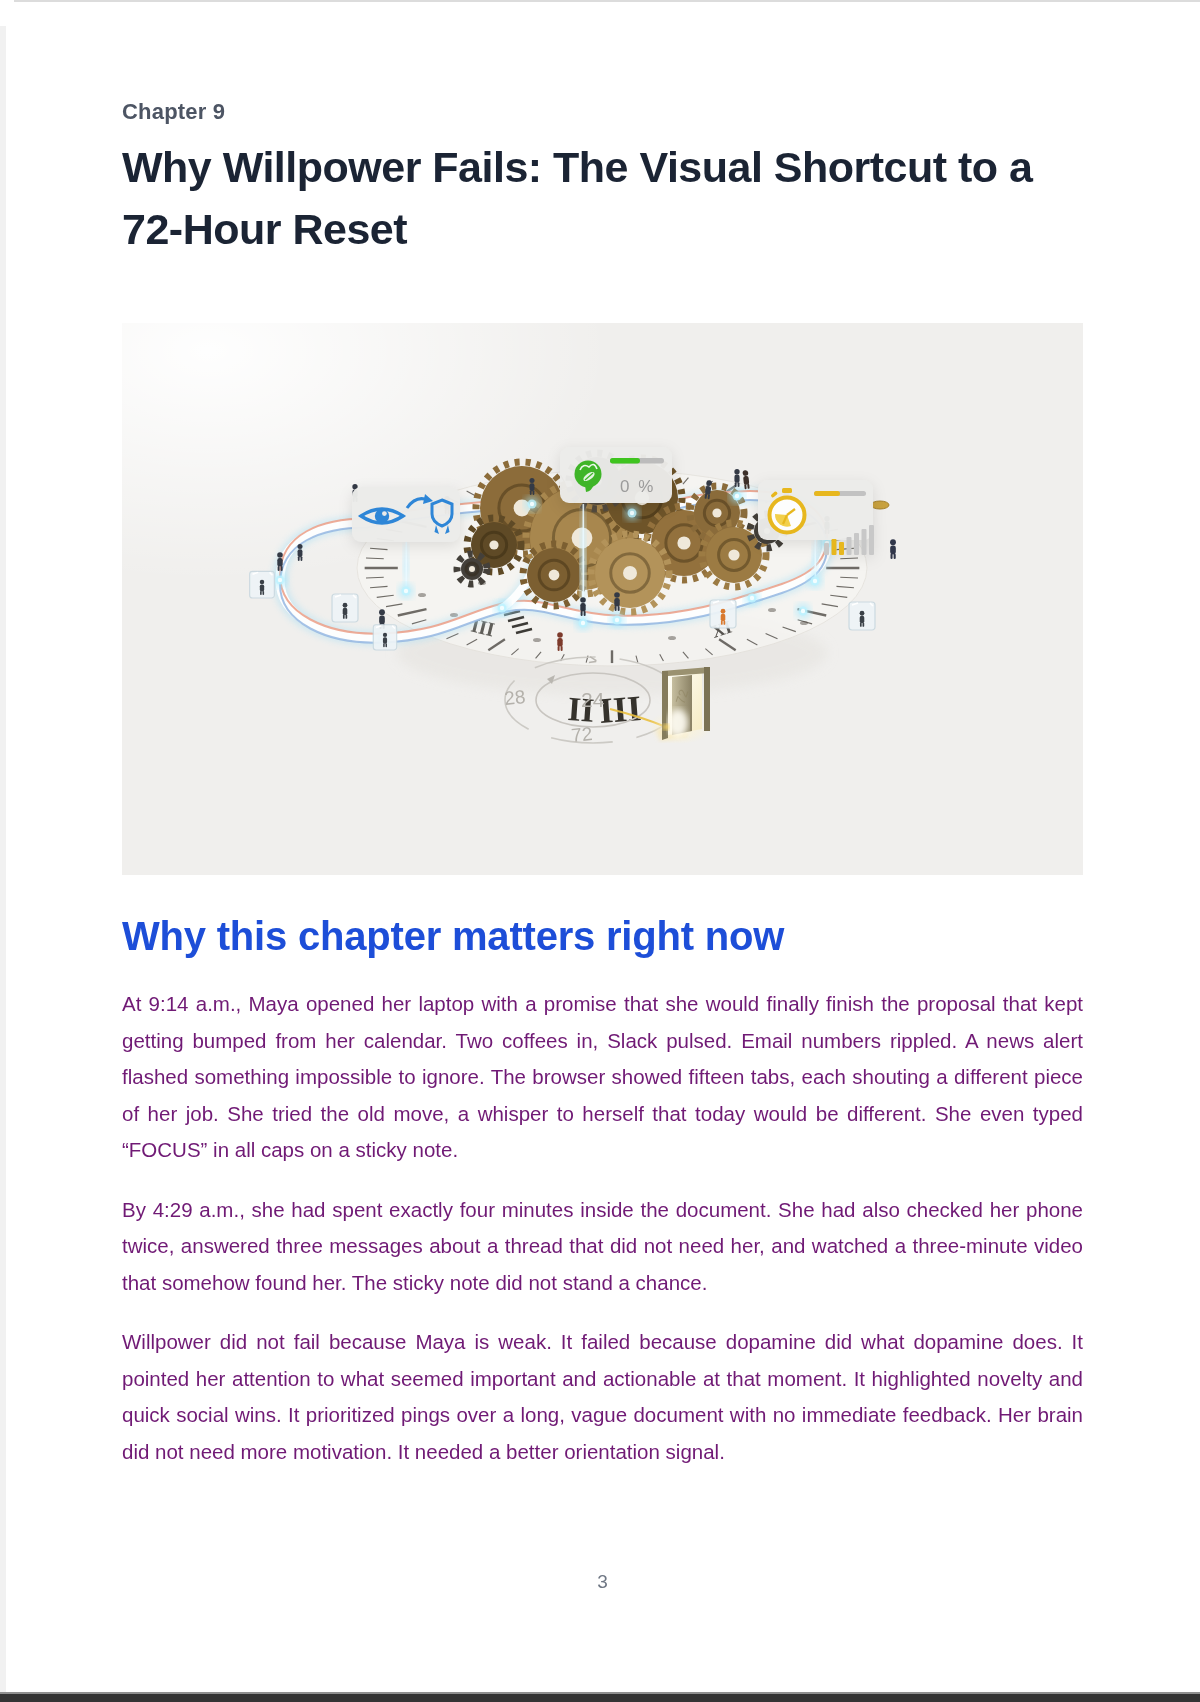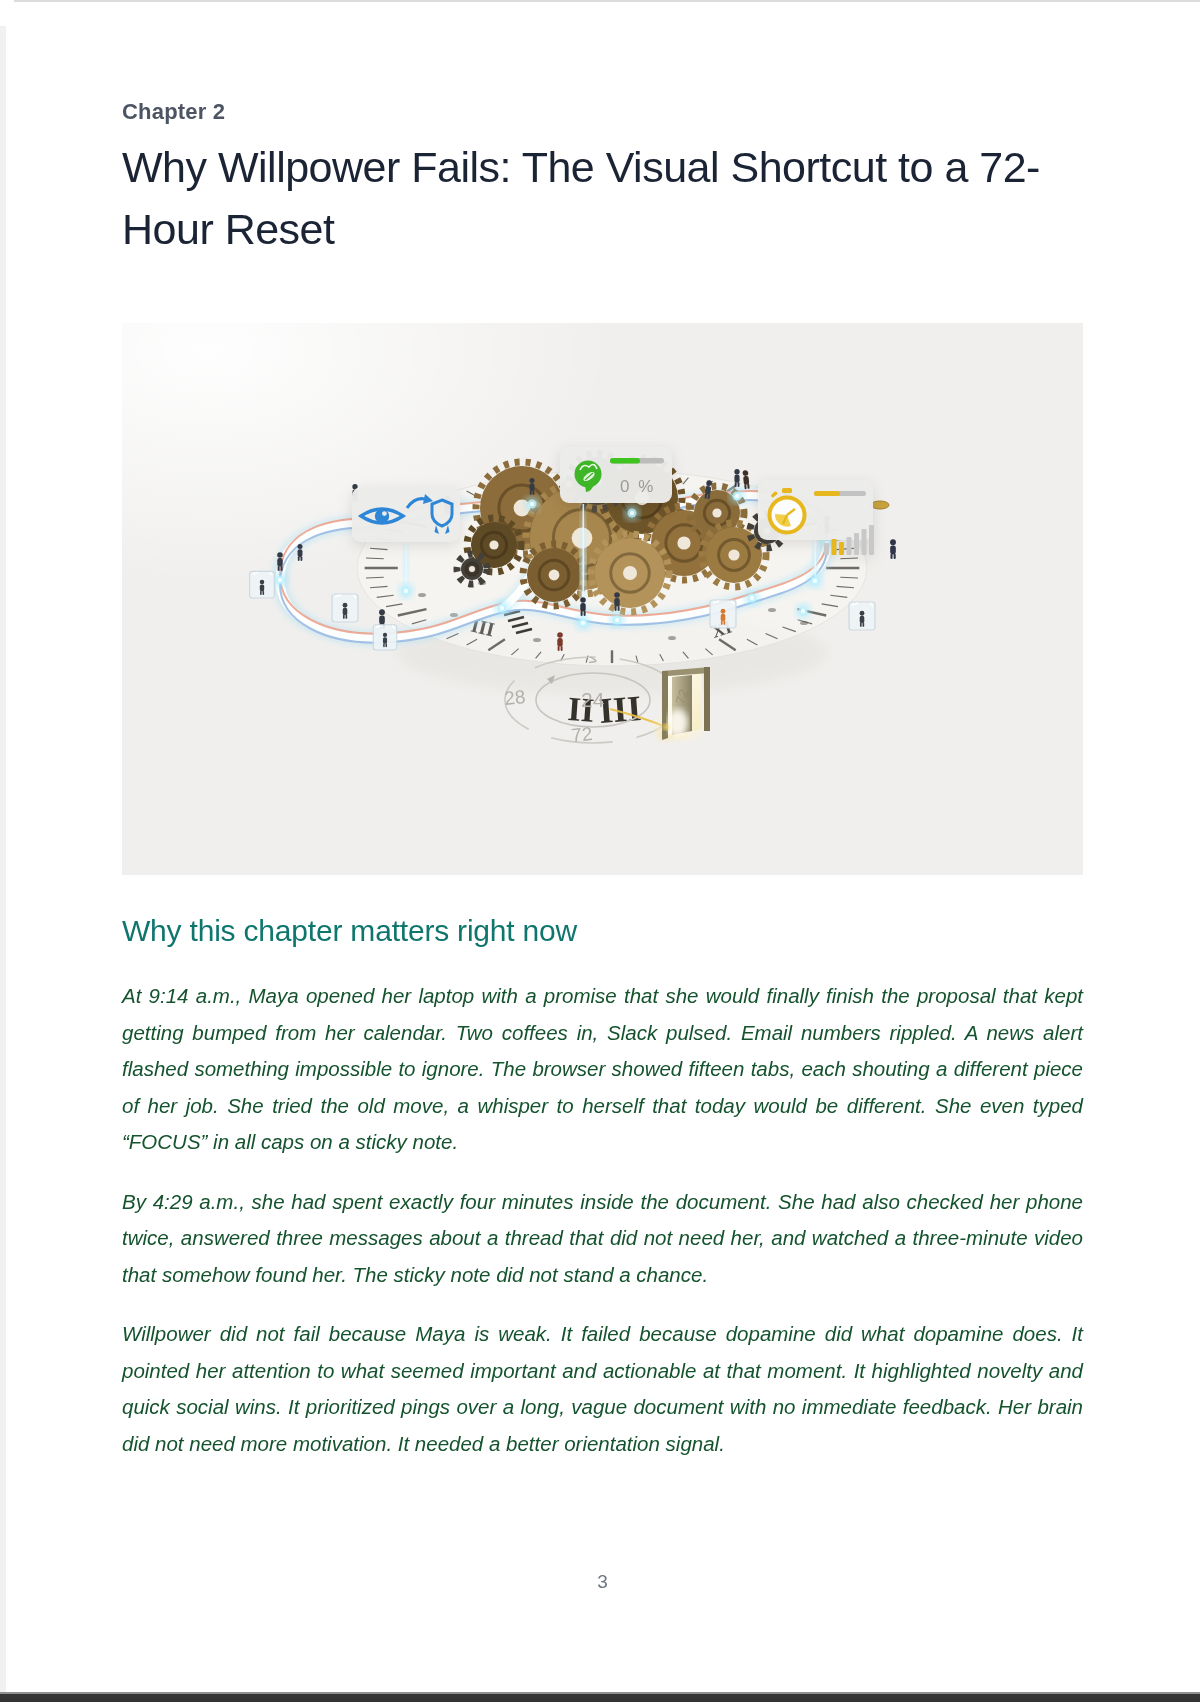--- a/index.html
+++ b/index.html
@@ -3,39 +3,39 @@
 <meta charset="utf-8">
 <style>
   html,body{margin:0;padding:0;background:#ffffff;}
   .page{position:relative;width:1200px;height:1702px;background:#ffffff;overflow:hidden;
         font-family:"Liberation Sans", sans-serif;}
   .top-edge{position:absolute;top:0;left:14px;right:0;height:2px;background:#dcdcdc;}
   .left-edge{position:absolute;top:26px;left:0;bottom:10px;width:6px;background:#f1f1f1;}
   .bottom-bar{position:absolute;left:0;right:0;bottom:0;height:8px;background:#343434;border-top:2px solid #909090;}
   .content{position:absolute;left:122px;top:0;width:961px;}
   .kicker{position:absolute;top:99px;left:0;font-size:22px;font-weight:700;color:#4d5564;letter-spacing:0.2px;}
-  .title{position:absolute;top:136px;left:0;width:100%;font-size:43px;line-height:62px;font-weight:400;
+  .title{position:absolute;top:136px;left:0;width:100%;font-size:43px;line-height:62px;font-weight:700;
          color:#1b2434;letter-spacing:-0.5px;}
   .hero{position:absolute;top:323px;left:0;margin:0;width:961px;height:552px;}
   .hero svg{display:block;}
-  .h2{position:absolute;top:914px;left:0;font-size:30px;font-weight:400;color:#0f766e;letter-spacing:-0.2px;}
+  .h2{position:absolute;top:914px;left:0;font-size:40px;font-weight:700;color:#1d4ed8;letter-spacing:-0.2px;}
   .paras{position:absolute;top:978px;left:0;width:961px;}
-  .paras p{margin:0 0 23px 0;font-size:20.5px;line-height:36.5px;color:#14532d;text-align:justify;font-style:italic;}
+  .paras p{margin:8px 0 23px 0;font-size:20.5px;line-height:36.5px;color:#701a75;text-align:justify;}
   .pagenum{position:absolute;top:1571px;left:0;width:961px;text-align:center;font-size:19px;color:#6f7784;}
   .serif{font-family:"Liberation Serif", serif;}
 </style>
 </head>
 <body>
 
 <div class="page">
   <div class="top-edge"></div>
   <div class="left-edge"></div>
 
   <div class="content">
-    <div class="kicker">Chapter 2</div>
+    <div class="kicker">Chapter 9</div>
     <h1 class="title" style="margin:0">Why Willpower Fails: The Visual Shortcut to a 72-Hour Reset</h1>
 
     <figure class="hero">
       <svg width="961" height="552" viewBox="0 0 961 552" xmlns="http://www.w3.org/2000/svg">
         <defs>
           <radialGradient id="bgGlow" cx="9%" cy="5%" r="42%">
             <stop offset="0" stop-color="#ffffff" stop-opacity="0.95"></stop>
             <stop offset="1" stop-color="#ffffff" stop-opacity="0"></stop>
           </radialGradient>
           <linearGradient id="beamGrad" x1="0" y1="0" x2="0" y2="1">

